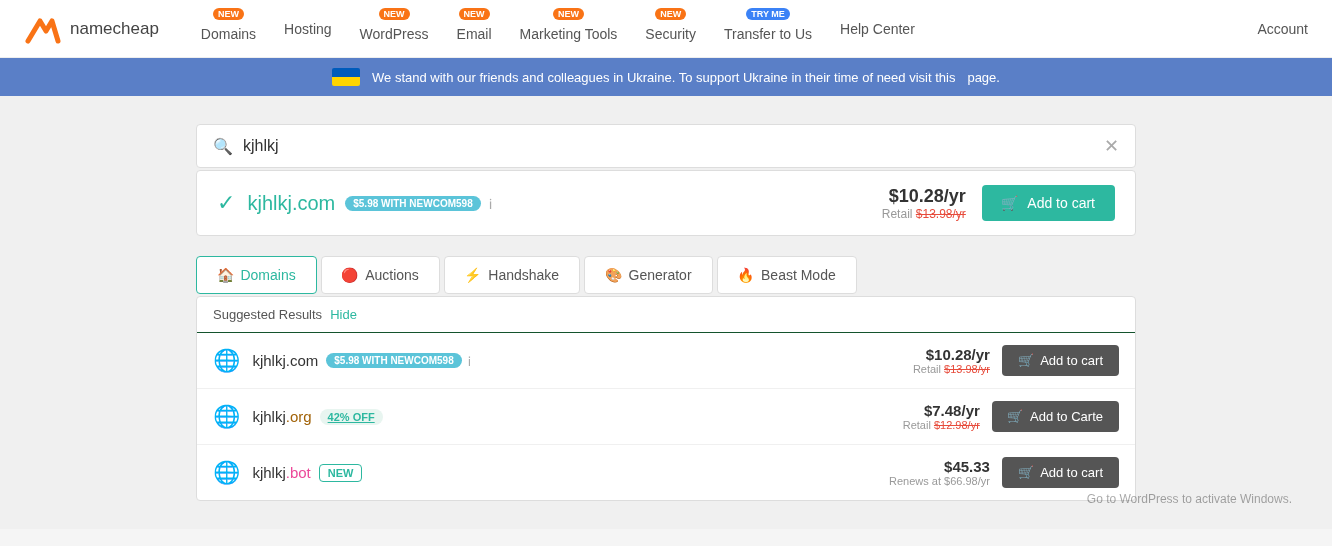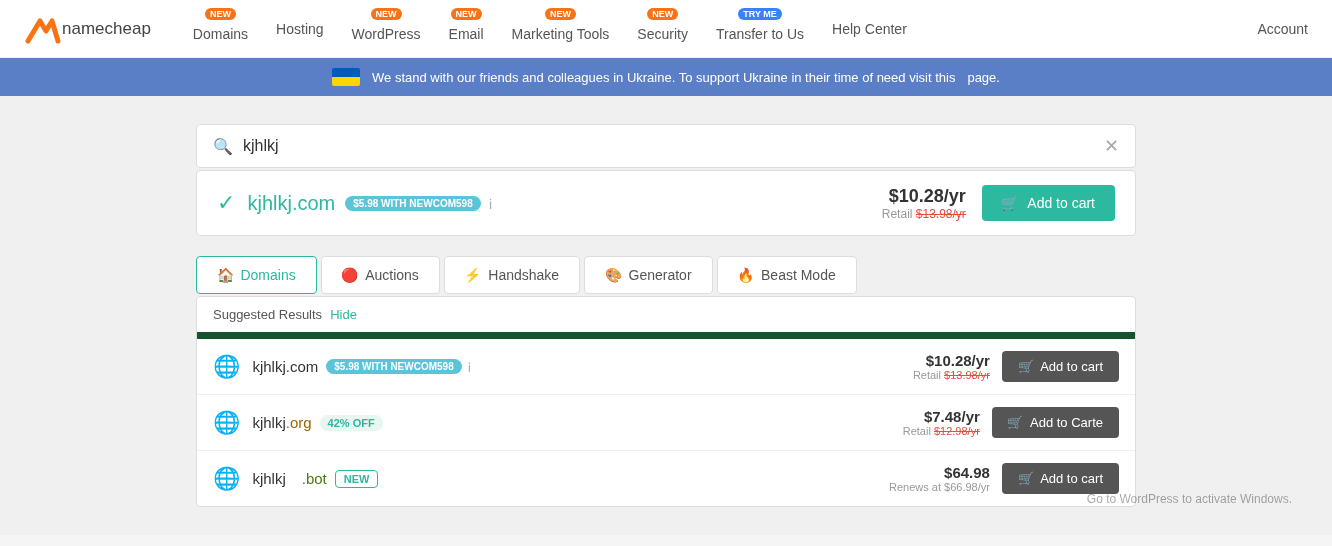--- a/index.html
+++ b/index.html
@@ -4,21 +4,21 @@
   <style>
     * { margin: 0; padding: 0; box-sizing: border-box; }
     body { font-family: -apple-system, BlinkMacSystemFont, 'Segoe UI', Arial, sans-serif; background: #f5f5f5; min-height: 546px; overflow: hidden; }
   </style>
 </head>
 <body>
 
 <nav>
   <div style="background:#fff; display:flex; align-items:center; padding:0 24px; height:58px; border-bottom:1px solid #eee;">
 
-    <div style="display:flex; align-items:center; margin-right:28px; cursor:pointer;">
+    <div style="display:flex; align-items:center; gap:8px; margin-right:28px; cursor:pointer;">
       <svg width="38" height="32" viewBox="0 0 38 32">
         <path d="M4 28 L16 8 L22 18 L28 8 L34 28" fill="none" stroke="#f97316" stroke-width="5" stroke-linecap="round" stroke-linejoin="round"></path>
       </svg>
       <span style="font-size:17px; color:#444;">namecheap</span>
     </div>
 
     <div style="display:flex; align-items:center; flex:1;">
 
       <div style="display:flex; flex-direction:column; align-items:center; padding:0 14px; position:relative; cursor:pointer; height:58px; justify-content:center;">
         <span style="position:absolute; top:8px; background:#f97316; color:#fff; font-size:9px; font-weight:700; padding:1px 5px; border-radius:8px;">NEW</span>
@@ -115,21 +115,21 @@
       <span>Generator</span>
     </div>
     <div style="padding:10px 20px; background:#fff; border:1px solid #ddd; border-radius:4px; display:flex; align-items:center; gap:6px; cursor:pointer; font-size:14px; color:#555;">
       <span>🔥</span>
       <span>Beast Mode</span>
     </div>
   </div>
 
   <div style="background:#fff; border:1px solid #ddd; border-radius:4px; width:940px; margin-top:2px;">
 
-    <div style="padding:10px 16px; display:flex; align-items:flex-start; gap:8px; border-bottom:7px solid #14532d;">
+    <div style="padding:10px 16px; display:flex; align-items:flex-start; gap:8px; border-bottom:1px solid #14532d;">
       <span style="font-size:13px; color:#555;">Suggested Results</span>
       <span style="font-size:13px; color:#2db8a0; cursor:pointer;">Hide</span>
     </div>
 
     <div style="display:flex; align-items:center; padding:12px 16px; border-bottom:1px solid #f0f0f0;">
       <span style="font-size:22px; color:#2db8a0; margin-right:12px;">🌐</span>
       <span style="font-size:15px; color:#333;">kjhlkj<span style="color:#333;">.com</span></span>
       <span style="background:#5bc4d9; color:#fff; font-size:10px; font-weight:700; padding:2px 8px; border-radius:10px; margin-left:8px;">$5.98 WITH NEWCOM598</span>
       <span style="color:#aaa; font-size:13px; margin-left:6px; cursor:pointer;">ℹ</span>
       <div style="margin-left:auto; text-align:right; margin-right:12px;">
@@ -138,37 +138,37 @@
       </div>
       <button style="background:#555; color:#fff; border:none; border-radius:4px; padding:8px 16px; font-size:13px; cursor:pointer; display:flex; align-items:center; gap:6px;">
         <span>🛒</span>
         <span>Add to cart</span>
       </button>
     </div>
 
     <div style="display:flex; align-items:center; padding:12px 16px; border-bottom:1px solid #f0f0f0;">
       <span style="font-size:22px; color:#7c6db3; margin-right:12px;">🌐</span>
       <span style="font-size:15px; color:#333;">kjhlkj<span style="color:#a16207;">.org</span></span>
-      <span style="background:#e8f5f0; color:#2db8a0; font-size:11px; font-weight:700; padding:2px 8px; border-radius:10px; margin-left:8px;">42% OFF</span>
+      <span style="background:#e8f5f0; color:#2db8a0; font-size:11px; font-weight:700; padding:2px 8px; border-radius:10px; margin-left:8px;text-decoration:underline;">42% OFF</span>
       <div style="margin-left:auto; text-align:right; margin-right:12px;">
         <div style="font-size:15px; color:#333; font-weight:600;">$7.48/yr</div>
         <div style="font-size:11px; color:#999;"><span>Retail</span> <span style="color:#e74c3c; text-decoration:line-through;">$12.98/yr</span></div>
       </div>
       <button style="background:#555; color:#fff; border:none; border-radius:4px; padding:8px 16px; font-size:13px; cursor:pointer; display:flex; align-items:center; gap:6px;">
         <span>🛒</span>
         <span>Add to Carte</span>
       </button>
     </div>
 
     <div style="display:flex; align-items:center; padding:12px 16px;">
       <span style="font-size:22px; color:#5a5a8c; margin-right:12px;">🌐</span>
-      <span style="font-size:15px; color:#333;">kjhlkj<span style="color:#4d7c0f;padding-left:16px;">.bot</span></span>
+      <span style="font-size:15px; color:#333;">kjhlkj<span style="color:#ec4899;">.bot</span></span>
       <span style="background:#fff; color:#2db8a0; font-size:11px; font-weight:700; padding:2px 8px; border-radius:4px; margin-left:8px; border:1px solid #2db8a0;">NEW</span>
       <div style="margin-left:auto; text-align:right; margin-right:12px;">
-        <div style="font-size:15px; color:#333; font-weight:600;">$64.98</div>
+        <div style="font-size:15px; color:#333; font-weight:600;">$45.33</div>
         <div style="font-size:11px; color:#999;"><span>Renews at</span> <span style="color:#999;">$66.98/yr</span></div>
       </div>
       <button style="background:#555; color:#fff; border:none; border-radius:4px; padding:8px 16px; font-size:13px; cursor:pointer; display:flex; align-items:center; gap:6px;">
         <span>🛒</span>
         <span>Add to cart</span>
       </button>
     </div>
 
   </div>
 </div>

